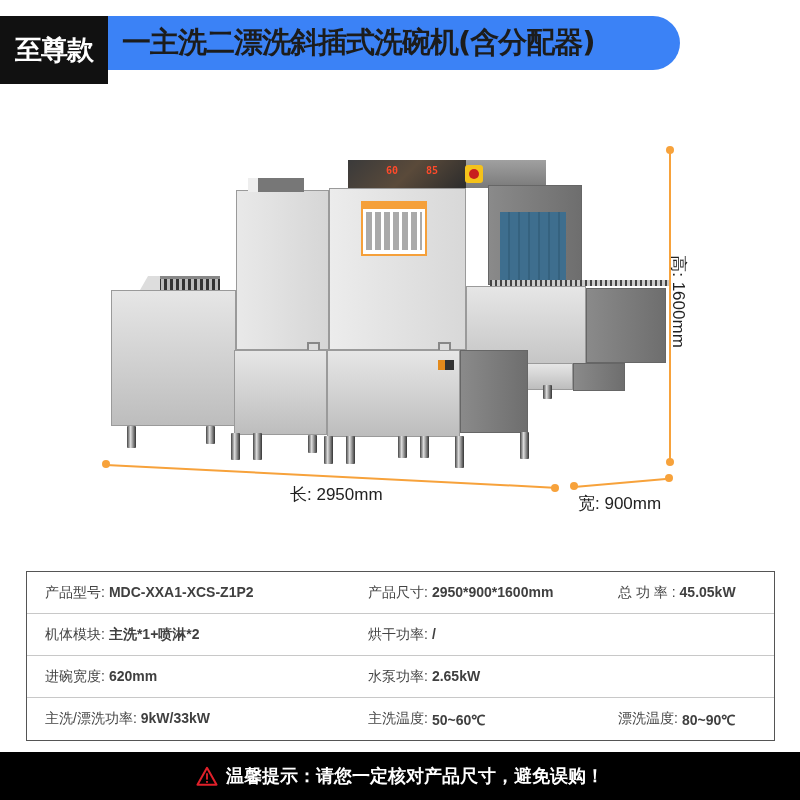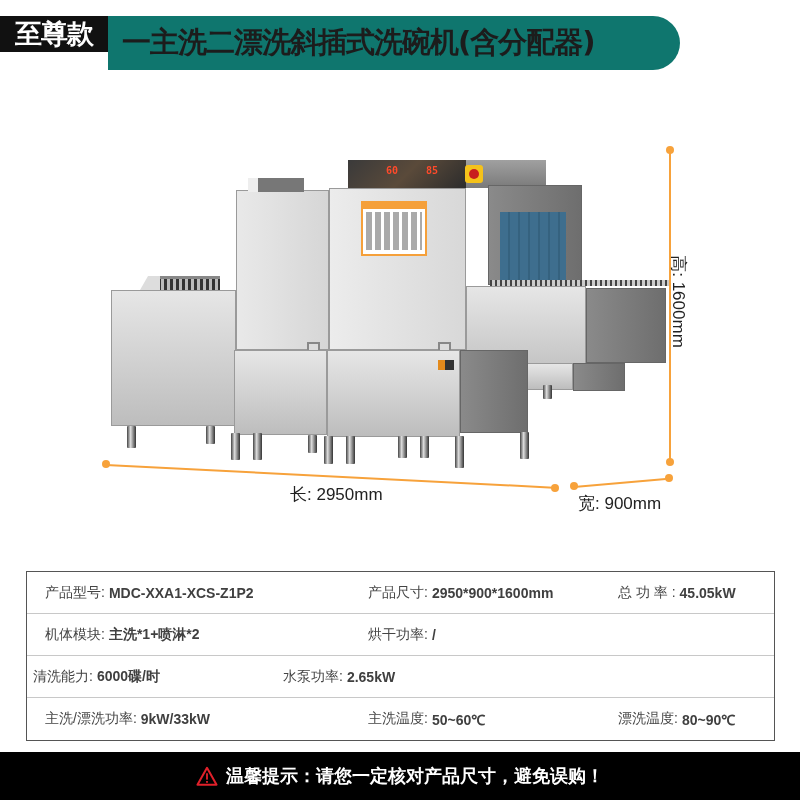--- a/index.html
+++ b/index.html
@@ -2,26 +2,26 @@
 <html><head>
 <meta charset="utf-8">
 <style>
   html, body { margin: 0; padding: 0; }
   body {
     width: 800px; height: 800px; background: #ffffff; position: relative; overflow: hidden;
     font-family: "DejaVu Sans", "Liberation Sans", sans-serif;
   }
   .title-bar { position: absolute; left: 0; top: 16px; height: 54px; width: 680px; }
   .badge {
-    position: absolute; left: 0; top: 0; width: 108px; height: 36px; background: #111;
+    position: absolute; left: 0; top: 0; width: 108px; height: 68px; background: #111;
     color: #fff; font-size: 27px; font-weight: bold; display: flex; align-items: center; justify-content: center;
     letter-spacing: -1px;
   }
   .pill {
-    position: absolute; left: 108px; top: 0; width: 572px; height: 54px; background: #0f766e;
+    position: absolute; left: 108px; top: 0; width: 572px; height: 54px; background: #3b82f6;
     border-radius: 0 27px 27px 0; color: #1c1c1c; font-size: 29px; font-weight: bold;
     display: flex; align-items: center; padding-left: 14px; box-sizing: border-box; letter-spacing: -1px;
   }
 
   .product-area { position: absolute; left: 0; top: 80px; width: 800px; height: 480px; }
   
   .m { position: absolute; box-sizing: border-box; }
   .steel { background: linear-gradient(180deg, #e6e6e6 0%, #d2d2d2 50%, #bdbdbd 100%); border: 1px solid #9a9a9a; }
   .steel-dark { background: linear-gradient(90deg, #8a8a8a, #6e6e6e); border: 1px solid #666; }
   .leg { position: absolute; width: 9px; background: linear-gradient(90deg,#444,#ddd 40%,#888 70%,#333); border-radius: 1px; }
@@ -29,21 +29,21 @@
   .dim-line { position: absolute; background: #F7A23B; transform-origin: 0 0; height: 1.5px; }
   .dot { position: absolute; width: 8px; height: 8px; border-radius: 50%; background: #F7A23B; }
   .dim-label { position: absolute; font-size: 17px; color: #222; white-space: nowrap; font-family: "Liberation Sans", sans-serif; }
 
   .spec-table {
     position: absolute; left: 26px; top: 571px; width: 749px; height: 170px;
     border: 1.5px solid #555; box-sizing: border-box;
   }
   .spec-row { display: flex; height: 42px; border-bottom: 1px solid #c8c8c8; align-items: center; box-sizing: border-box; }
   .spec-row:last-child { border-bottom: none; }
-  .cell { font-size: 14px; color: #333; white-space: nowrap; display: flex; align-items: center; font-family: "Liberation Sans", sans-serif; }
+  .cell { font-size: 14px; color: #333; white-space: nowrap; display: flex; align-items: flex-start; font-family: "Liberation Sans", sans-serif; }
   .cell .lbl { color: #444; }
   .cell .val { font-weight: bold; color: #404040; margin-left: 4px; }
   .c1 { width: 335px; padding-left: 18px; box-sizing: border-box; }
   .c2 { width: 250px; padding-left: 6px; box-sizing: border-box; }
   .c3 { flex: 1; padding-left: 6px; box-sizing: border-box; }
 
   .footer {
     position: absolute; left: 0; top: 752px; width: 800px; height: 48px; background: #000;
     display: flex; align-items: center; justify-content: center; color: #fff; font-size: 18px; font-weight: bold;
   }
@@ -144,23 +144,23 @@
     <div class="cell c1">
         <span class="lbl">机体模块:</span>
         <span class="val">主洗*1+喷淋*2</span>
       </div>
     <div class="cell c3">
         <span class="lbl">烘干功率:</span>
         <span class="val">/</span>
       </div>
   </div>
   <div class="spec-row">
-    <div class="cell c2">
-        <span class="lbl">清洗能力:</span>
-        <span class="val">6000碟/时</span>
+    <div class="cell c1">
+        <span class="lbl">进碗宽度:</span>
+        <span class="val">620mm</span>
       </div>
     <div class="cell c3">
         <span class="lbl">水泵功率:</span>
         <span class="val">2.65kW</span>
       </div>
   </div>
   <div class="spec-row">
     <div class="cell c1">
         <span class="lbl">主洗/漂洗功率:</span>
         <span class="val">9kW/33kW</span>

